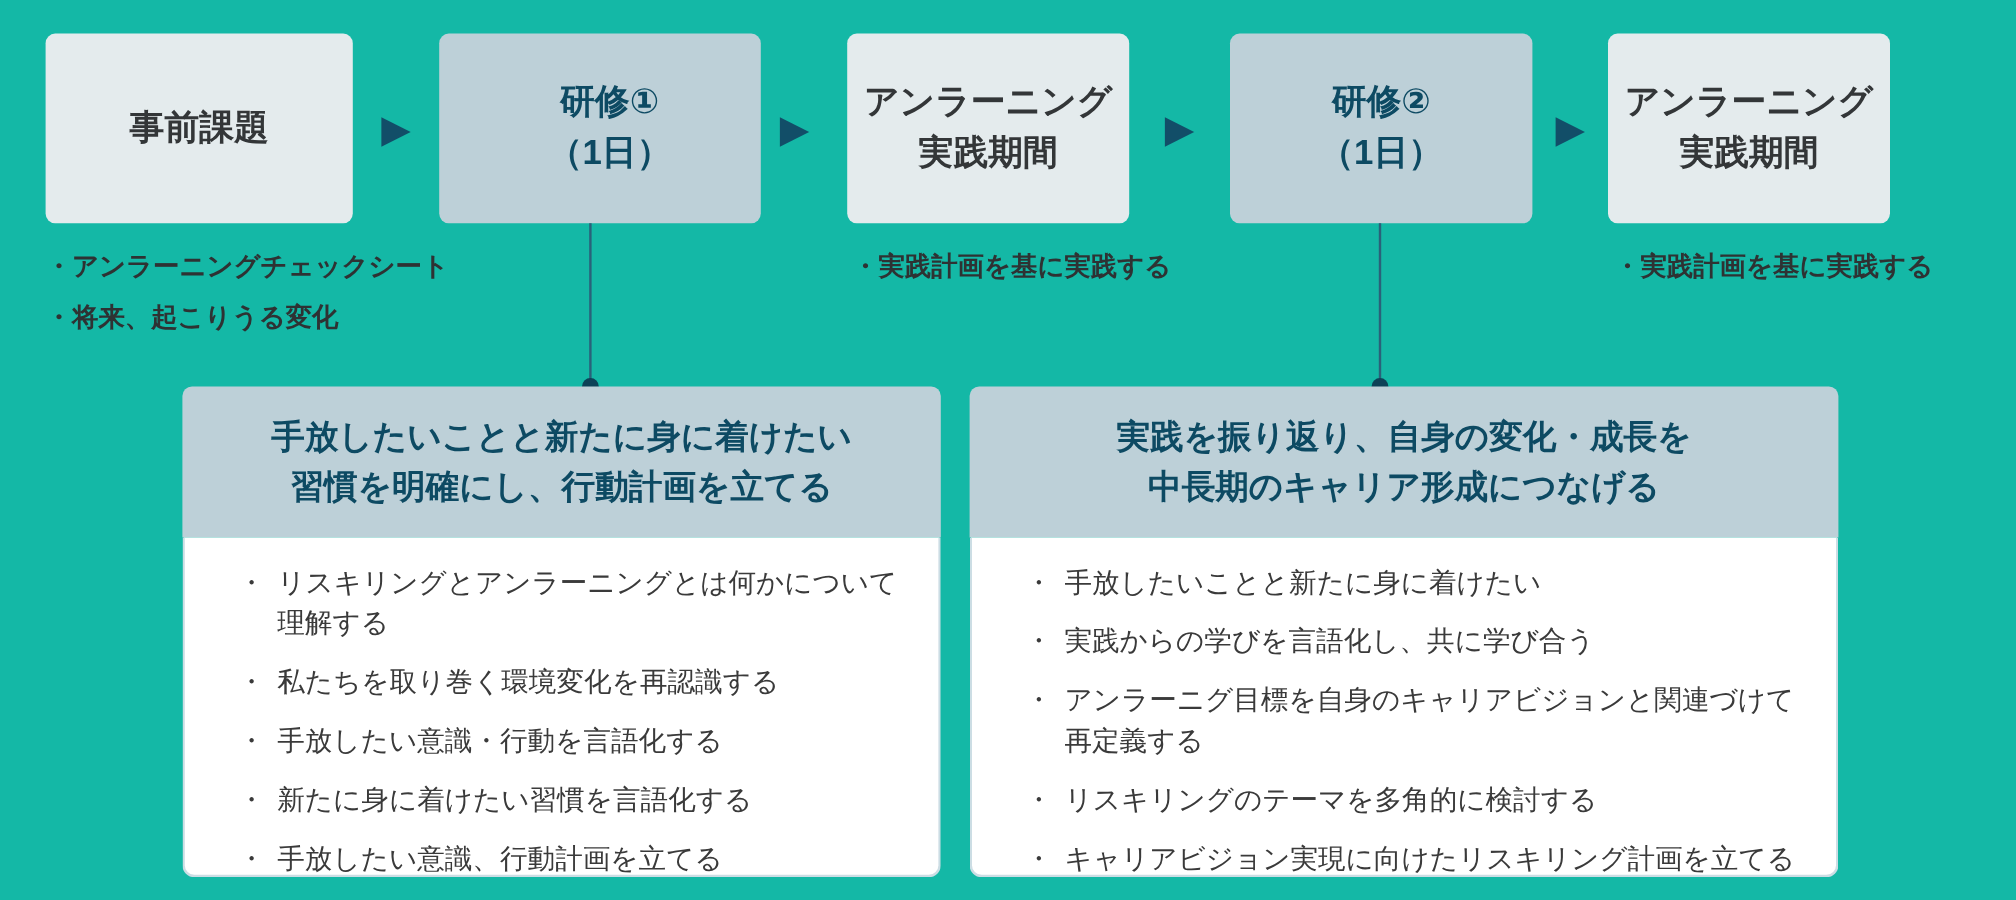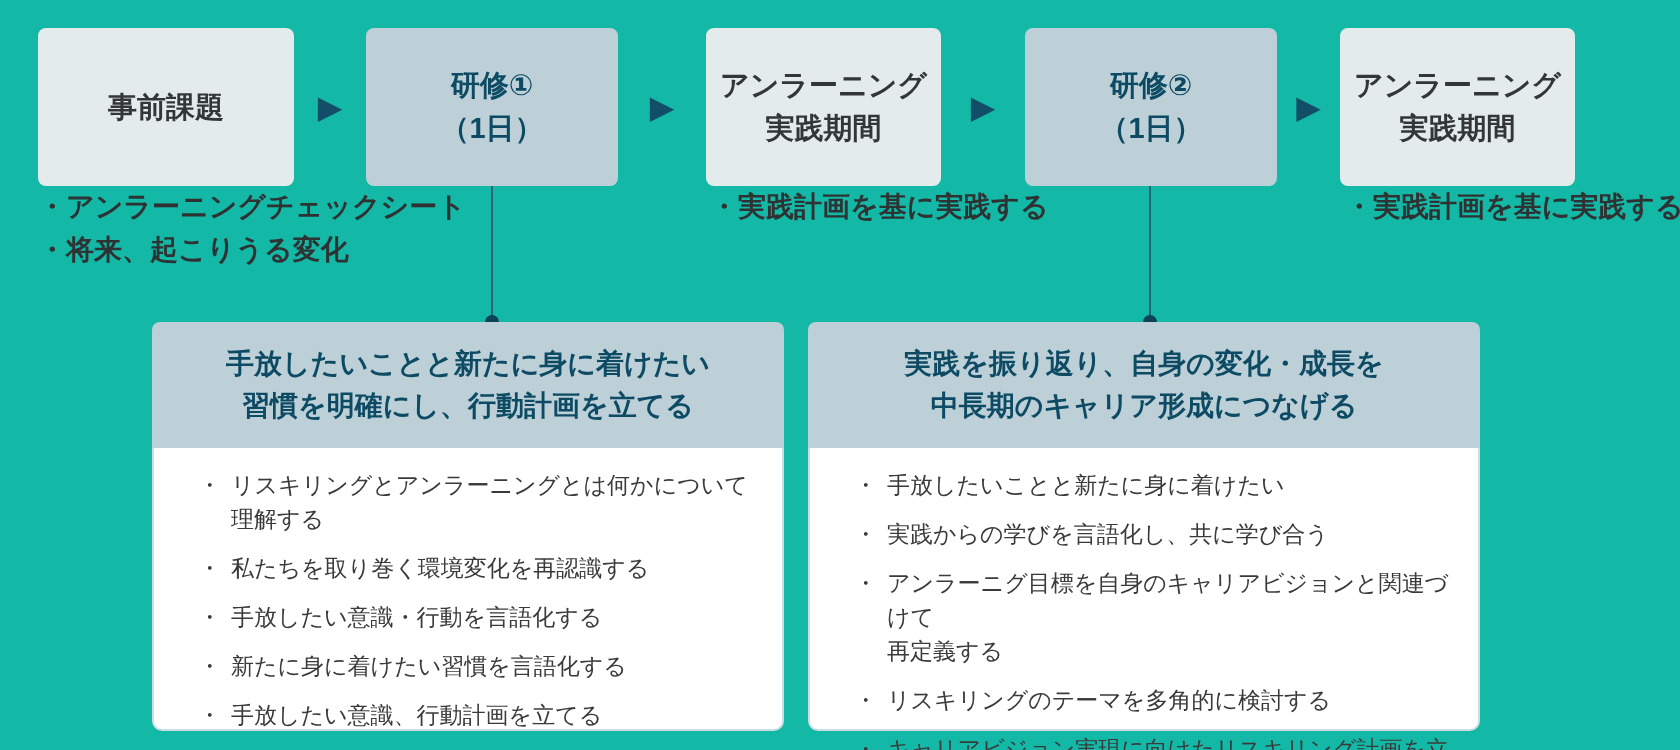--- a/index.html
+++ b/index.html
@@ -16,22 +16,22 @@
   }
   .box.light { background:#e4ebed; color:#333638; }
   .box.dark  { background:#bdd0d8; color:#0d4a63; }
   .box .label { white-space:pre-line; line-height:1.48; }
   .arrow {
     position:absolute; top:28px; height:158px;
     display:flex; align-items:center; justify-content:center;
     color:#124e68; font-size:32px; line-height:1;
   }
   .notes {
-    position:absolute; top:185px;
-    font-size:28px; font-weight:bold; color:#2e3233; line-height:43px;
+    position:absolute; top:200px;
+    font-size:22px; font-weight:bold; color:#2e3233; line-height:43px;
     white-space:nowrap;
   }
   .vline { position:absolute; width:2px; background:#2a617a; }
   .dot {
     position:absolute; width:14px; height:14px; border-radius:50%;
     background:#0d4257;
   }
   .detail { position:absolute; top:322px; height:409px; box-sizing:border-box; }
   .detail-header {
     height:126px; background:#bdd0d8; border-radius:8px 8px 0 0;
@@ -56,21 +56,21 @@
 <body>
 
 <div class="canvas">
 
   <div class="box light" style="left:38px; width:256px;">
     <span class="label">事前課題</span>
   </div>
 
   <div class="arrow" style="left:294px; width:72px;">▶</div>
 
-  <div class="box dark" style="left:366px; width:252px;">
+  <div class="box dark" style="left:366px; width:252px;padding-left:16px;">
     <span class="label">研修①
 （1日）</span>
   </div>
 
   <div class="arrow" style="left:618px; width:88px;">▶</div>
 
   <div class="box light" style="left:706px; width:235px;">
     <span class="label">アンラーニング
 実践期間</span>
   </div>
@@ -127,21 +127,21 @@
         <span class="b">・</span>
         <span class="t">新たに身に着けたい習慣を言語化する</span>
       </div>
       <div class="bullet">
         <span class="b">・</span>
         <span class="t">手放したい意識、行動計画を立てる</span>
       </div>
     </div>
   </div>
 
-  <div class="detail" style="left:808px; width:672px;">
+  <div class="detail" style="left:808px; width:724px;">
     <div class="detail-header">
       <span class="title">実践を振り返り、自身の変化・成長を
 中長期のキャリア形成につなげる</span>
     </div>
     <div class="detail-body">
       <div class="bullet">
         <span class="b">・</span>
         <span class="t">手放したいことと新たに身に着けたい</span>
       </div>
       <div class="bullet">

